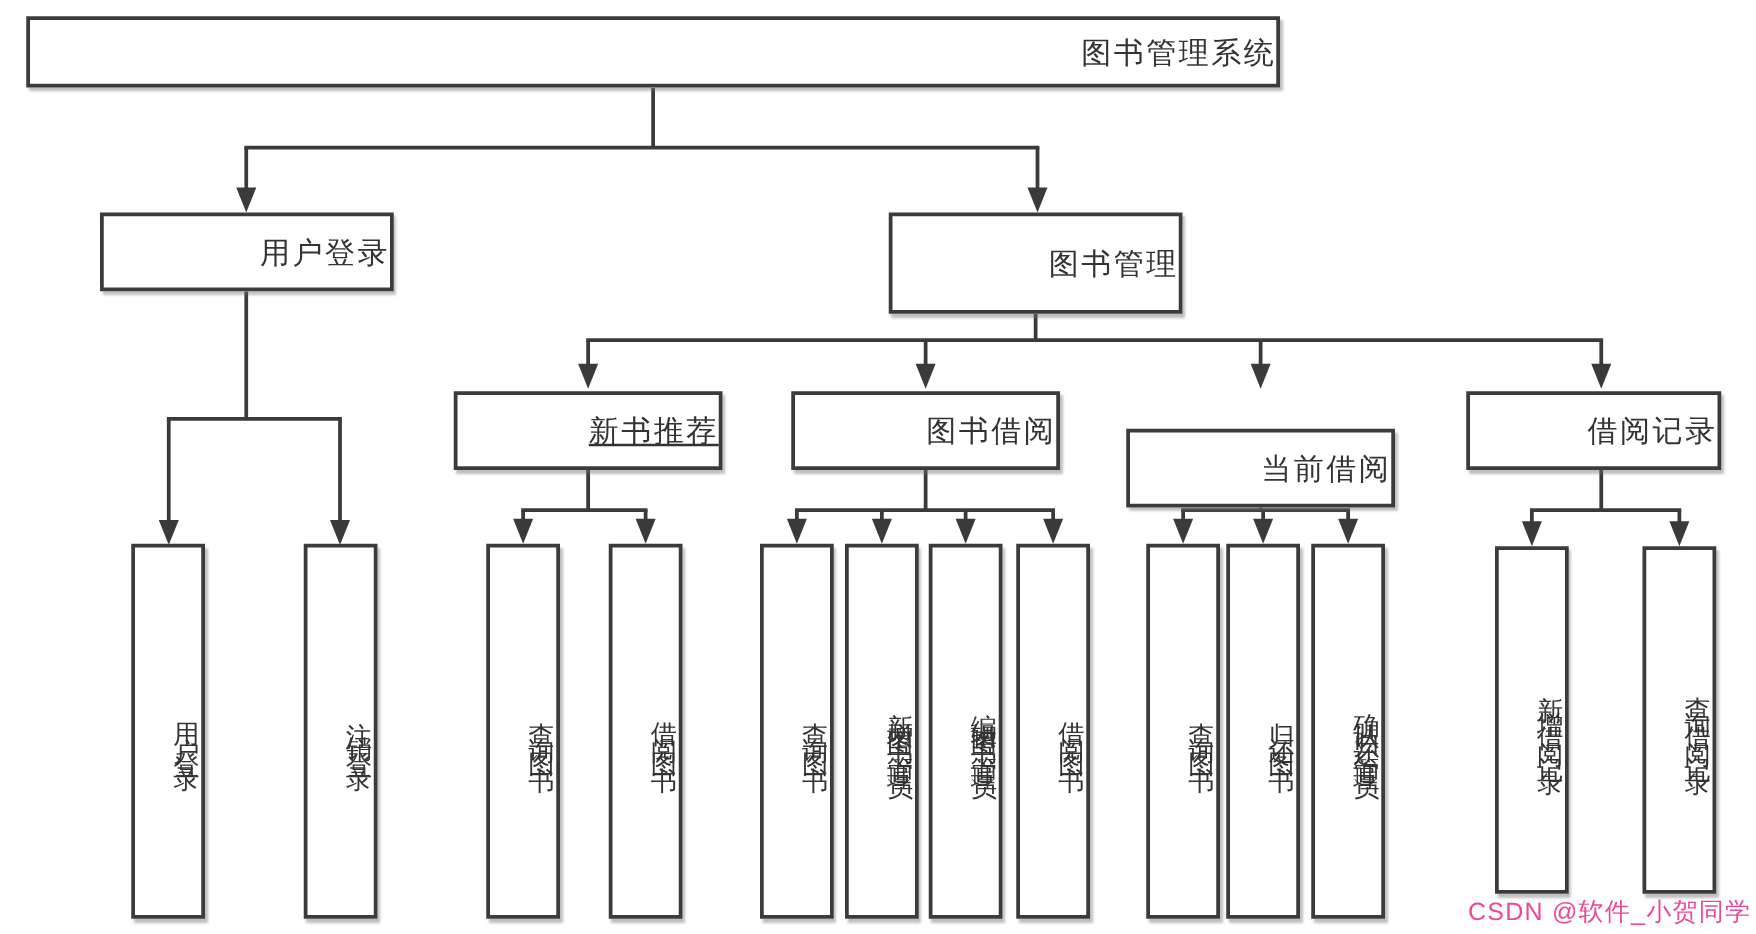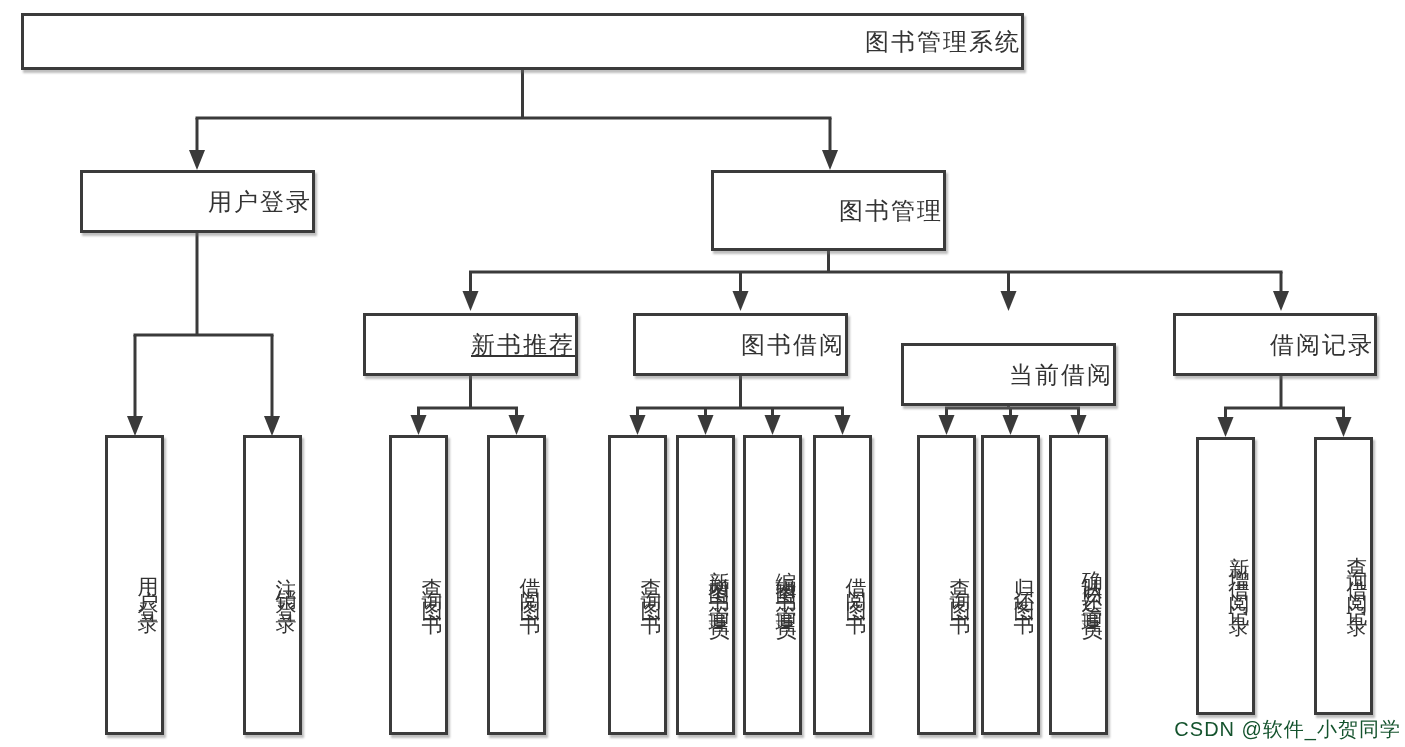--- a/index.html
+++ b/index.html
@@ -54,21 +54,21 @@
     white-space: nowrap;
   }
   .leaf .vtext.tight {
     letter-spacing: 7px;
   }
   #watermark {
     position: absolute;
     right: 4px;
     bottom: 4px;
     font-size: 20px;
-    color: #14532d;
+    color: #ec4899;
     z-index: 3;
     letter-spacing: 1px;
   }
 </style>
 </head>
 <body>
 
 <div id="stage">
 
   <svg id="wires" viewBox="0 0 1405 747" xmlns="http://www.w3.org/2000/svg">

